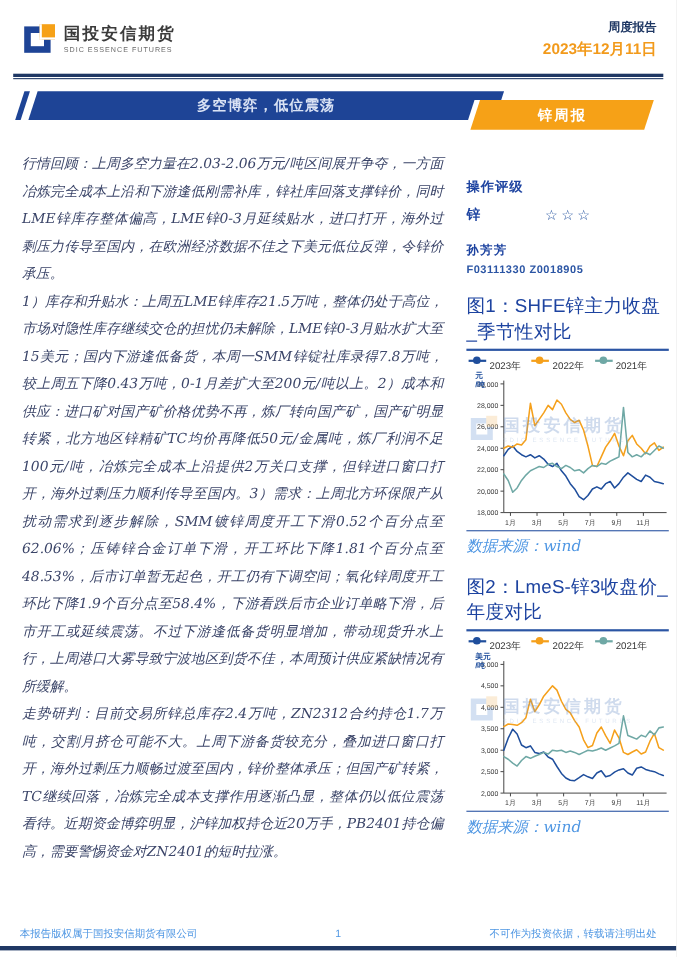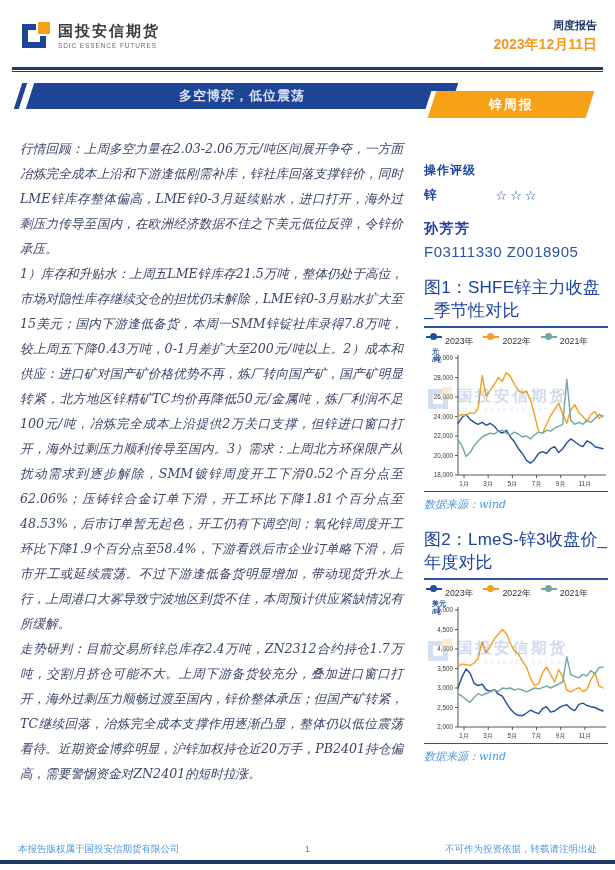--- a/index.html
+++ b/index.html
@@ -39,42 +39,42 @@
             font-family:"DejaVu Serif",serif;font-style:italic;
             font-size:12.6px;line-height:25px;text-align:justify;}
   .body-col p{margin:0;}
 
   
   .right-col{position:absolute;left:424px;top:162px;width:184px;}
   .rating-title{font-size:12px;font-weight:bold;color:#1D43A0;letter-spacing:1px;}
   .rating-row{display:flex;align-items:center;margin-top:8px;}
   .rating-name{font-size:12.5px;font-weight:bold;color:#1D43A0;letter-spacing:1px;}
   .rating-stars{margin-left:58px;font-size:13px;color:#1F4E9C;letter-spacing:3px;}
-  .analyst-name{margin-top:16px;font-size:14px;font-weight:bold;color:#1D43A0;letter-spacing:1.5px;}
-  .analyst-code{margin-top:5px;font-size:15px;color:#2B55A4;letter-spacing:0.5px;}
+  .analyst-name{margin-top:16px;font-size:11px;font-weight:bold;color:#1D43A0;letter-spacing:1.5px;}
+  .analyst-code{margin-top:5px;font-size:10px;color:#2B55A4;letter-spacing:0.5px;font-weight:bold;}
 
   .fig{margin-top:16px;}
   .fig-title{font-size:17px;font-weight:normal;color:#1D43A0;padding-bottom:4px;letter-spacing:0.2px;}
   .fig-rule{height:1.5px;background:#2B55A4;}
   .chart-wrap{position:relative;padding-top:7px;}
   .legend{display:flex;align-items:center;gap:10px;font-size:8.8px;color:#333;margin-left:2px;height:14px;}
   .lg-item{display:inline-flex;align-items:flex-start;gap:3px;}
   .lg-mark{position:relative;display:inline-block;width:16px;height:2px;}
   .lg-dot{position:absolute;left:4px;top:-2.5px;width:7px;height:7px;border-radius:50%;}
   .ylab{position:absolute;left:8px;top:20px;font-size:7px;font-weight:bold;color:#1F4E9C;line-height:1.25;}
   svg.chart{display:block;margin-top:2px;}
   .tick{font-size:6.3px;fill:#3a3a3a;font-family:"Liberation Sans",sans-serif;}
   .watermark{position:absolute;left:4px;top:58px;display:flex;align-items:center;gap:5px;opacity:0.33;pointer-events:none;}
   .wm-mark{position:relative;width:24px;height:24px;flex:0 0 auto;}
   .wm-ring{position:absolute;left:0;top:2px;width:20px;height:20px;box-sizing:border-box;border:5px solid #7da4d8;}
   .wm-orange{position:absolute;right:0;top:0;width:10px;height:10px;background:#f3c787;}
   .wm-text{display:flex;flex-direction:column;}
   .wm-cn{font-size:15.5px;font-weight:bold;color:#6f93c9;letter-spacing:3px;white-space:nowrap;}
   .wm-en{font-size:5.5px;color:#9ab4d8;letter-spacing:2.5px;white-space:nowrap;}
-  .source{margin-top:5px;font-size:11px;font-style:italic;color:#4E96E3;font-family:"DejaVu Serif",serif;}
+  .source{margin-top:5px;font-size:14px;font-style:italic;color:#4E96E3;font-family:"DejaVu Serif",serif;}
 
   
   .footer{position:absolute;left:0;bottom:0;width:615px;}
   .footer-row{position:absolute;left:18px;right:18px;bottom:14px;display:flex;align-items:baseline;
               font-size:9.5px;color:#4E96E3;}
   .footer-left{flex:1;text-align:left;}
   .footer-page{flex:0 0 auto;text-align:center;}
   .footer-right{flex:1;text-align:right;}
   .footer-bar{position:absolute;left:0;bottom:6px;width:615px;height:4px;background:#1F3864;}
 </style>

